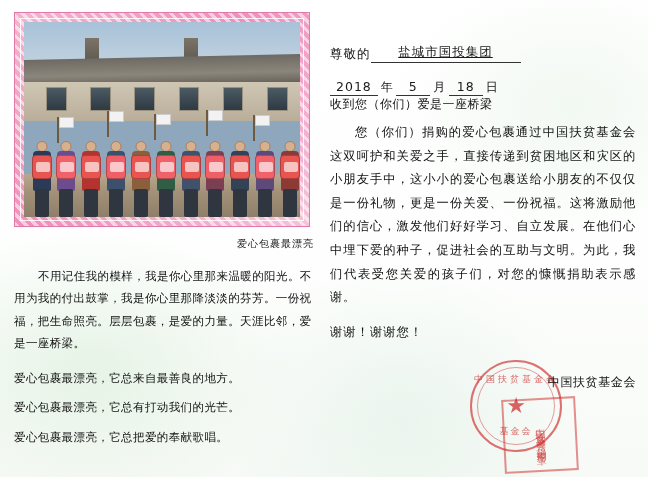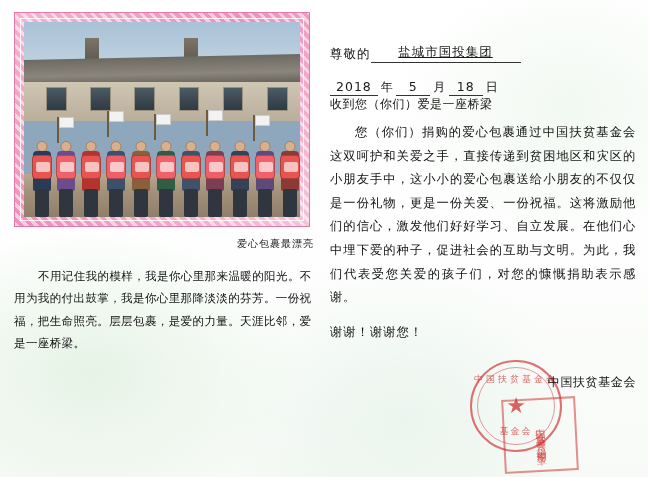--- a/index.html
+++ b/index.html
@@ -345,20 +345,25 @@
         </div>
       </div>
     </div>
 
     <div class="caption">爱心包裹最漂亮</div>
 
     <div class="body-text">
       <p class="indent">不用记住我的模样，我是你心里那来温暖的阳光。不用为我的付出鼓掌，我是你心里那降淡淡的芬芳。一份祝福，把生命照亮。层层包裹，是爱的力量。天涯比邻，爱是一座桥梁。</p>
     </div>
 
+    <div class="verses">
+      <p>爱心包裹最漂亮，它总来自最善良的地方。</p>
+      <p>爱心包裹最漂亮，它总有打动我们的光芒。</p>
+      <p>爱心包裹最漂亮，它总把爱的奉献歌唱。</p>
+    </div>
   </div>
 
   <div class="right">
 
 
     <div class="salutation">
       <span>尊敬的</span>
       <span class="fill wide">盐城市国投集团</span>
     </div>
 

